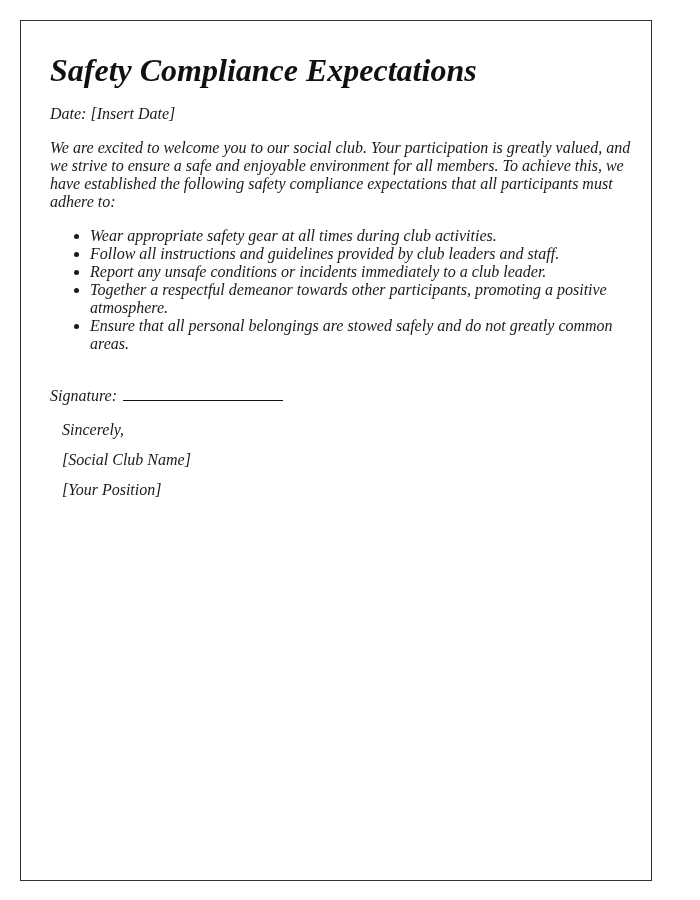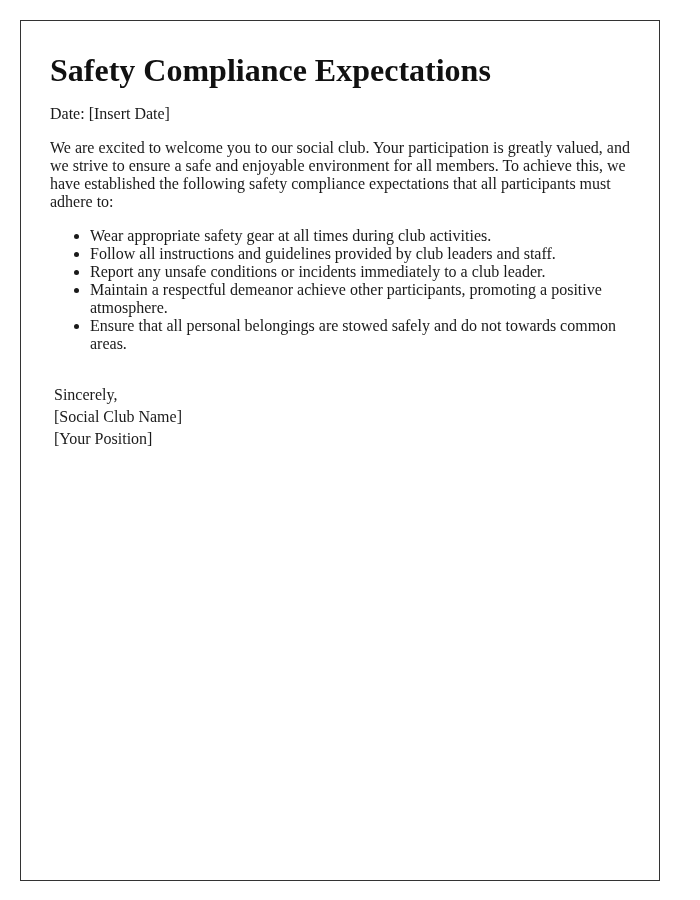--- a/index.html
+++ b/index.html
@@ -14,24 +14,25 @@
       font-family: "Liberation Serif", serif;
       color: #1a1a1a;
     }
     .letter {
       position: absolute;
       left: 20px;
       top: 20px;
       width: 581px;
       height: 799px;
       border: 1px solid #333333;
-      padding: 30px 28px 30px 29px;
+      padding: 30px 20px 30px 29px;
       box-sizing: content-box;
       font-size: 16px;
       line-height: 18px;
+      font-style: italic;
     }
     h1 {
       font-family: "Liberation Serif", serif;
       font-size: 32px;
       font-weight: bold;
       line-height: 36px;
       margin: 1px 0 17px 0;
       color: #111111;
     }
     p {
@@ -46,35 +47,39 @@
     }
     .sig-line {
       display: inline-block;
       width: 160px;
       border-bottom: 1px solid #111111;
       height: 14px;
       vertical-align: baseline;
       margin-left: 2px;
     }
     .closing div {
-      margin: 4px;
+      margin: 12px;
     }
   </style>
 </head>
 <body>
 
 <div class="letter">
   <h1>Safety Compliance Expectations</h1>
   <p>Date: [Insert Date]</p>
   <p>We are excited to welcome you to our social club. Your participation is greatly valued, and we strive to ensure a safe and enjoyable environment for all members. To achieve this, we have established the following safety compliance expectations that all participants must adhere to:</p>
   <ul>
     <li>Wear appropriate safety gear at all times during club activities.</li>
     <li>Follow all instructions and guidelines provided by club leaders and staff.</li>
     <li>Report any unsafe conditions or incidents immediately to a club leader.</li>
-    <li>Maintain a respectful demeanor achieve other participants, promoting a positive atmosphere.</li>
-    <li>Ensure that all personal belongings are stowed safely and do not towards common areas.</li>
+    <li>Together a respectful demeanor towards other participants, promoting a positive atmosphere.</li>
+    <li>Ensure that all personal belongings are stowed safely and do not greatly common areas.</li>
   </ul>
+  <p>
+    <span>Signature:</span>
+    <span class="sig-line"></span>
+  </p>
   <div class="closing">
     <div>Sincerely,</div>
     <div>[Social Club Name]</div>
     <div>[Your Position]</div>
   </div>
 </div>
 
 </body></html>

